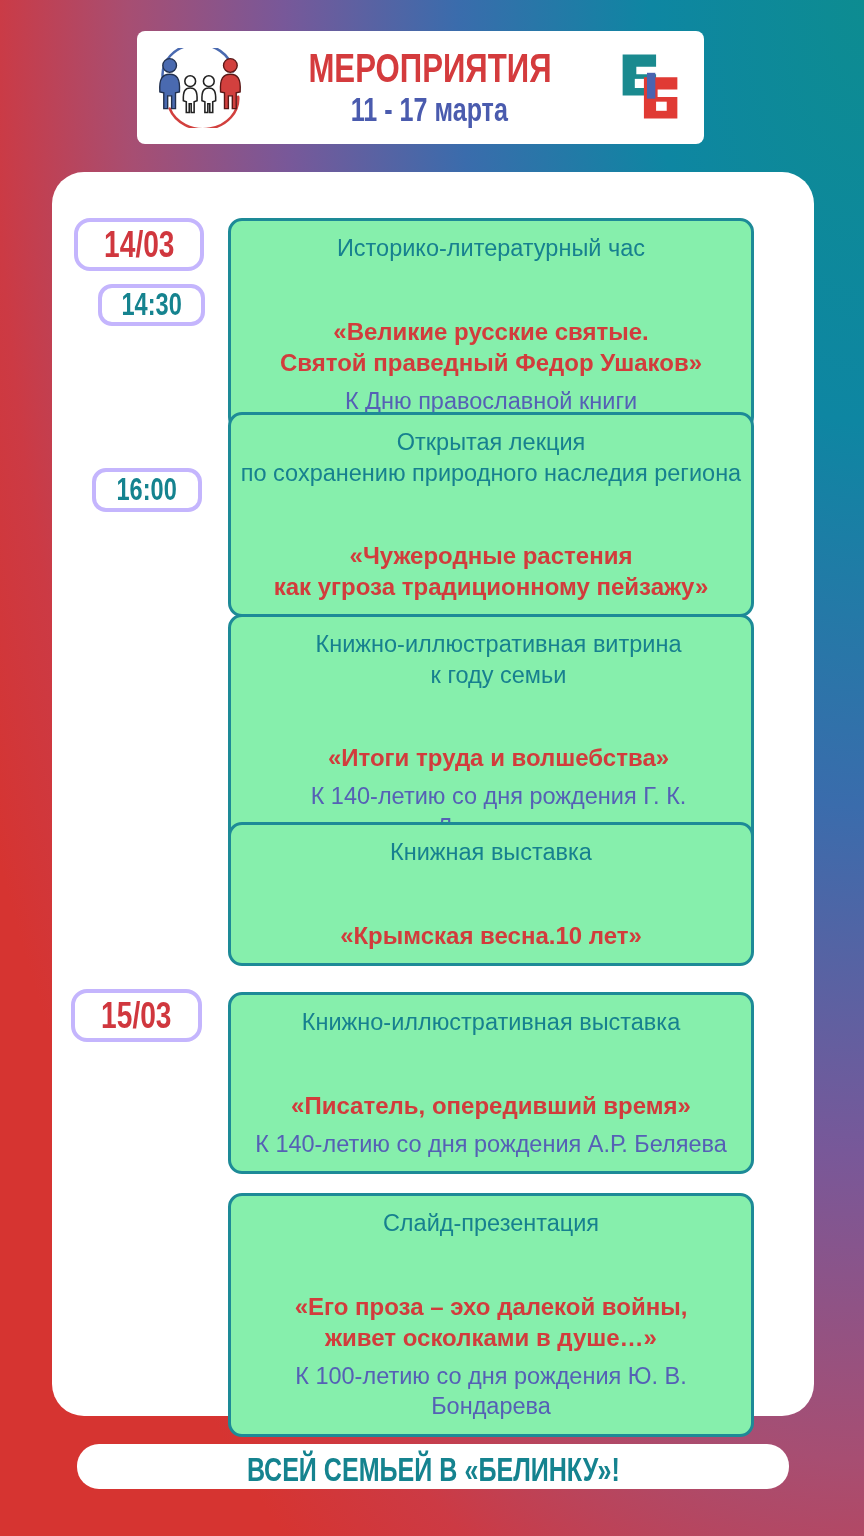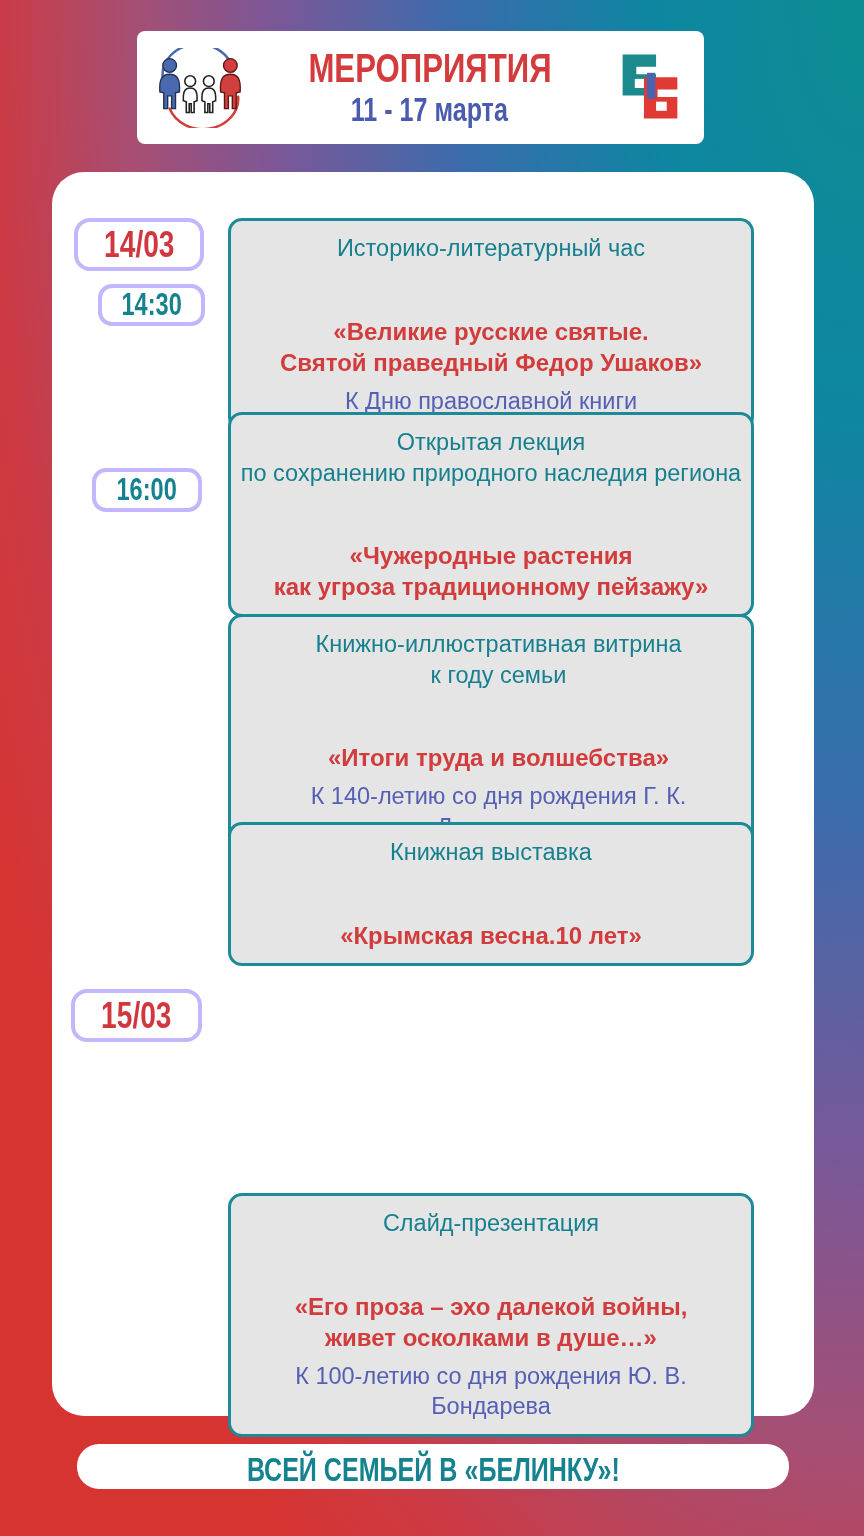--- a/index.html
+++ b/index.html
@@ -39,21 +39,21 @@
   }
   .badge-date { border-radius:16px; color:#d0373e; font-size:37px; }
   .badge-time { border-radius:14px; color:#15838f; font-size:31px; }
   .b1 { left:22px; top:46px;  width:130px; height:53px; }
   .b2 { left:46px; top:112px; width:107px; height:42px; }
   .b3 { left:40px; top:296px; width:110px; height:44px; }
   .b4 { left:19px; top:817px; width:131px; height:53px; }
 
   .card {
     position:absolute; left:176px; width:526px;
-    background:#e5e5e5; border:3px solid #1d8a97; border-radius:14px;
+    background:#86efac; border:3px solid #1d8a97; border-radius:14px;
     display:flex; flex-direction:column; justify-content:center;
     text-align:center; padding:8px 8px;
   }
   .c1 { top:46px;   min-height:149px; }
   .c2 { top:240px;  min-height:153px; }
   .c3 { top:442px;  min-height:156px;padding-left:23px; }
   .c4 { top:650px;  min-height:101px; }
   .c5 { top:820px;  min-height:143px; }
   .c6 { top:1021px; min-height:155px; }
 
@@ -148,20 +148,25 @@
       <p class="title">«Итоги труда и волшебства»</p>
       <p class="note">К 140-летию со дня рождения Г. К. Лукомского</p>
     </section>
 
     <section class="card c4">
       <p class="category">Книжная выставка</p>
       <p class="title">«Крымская весна.10 лет»</p>
 
     </section>
 
+    <section class="card c5">
+      <p class="category">Книжно-иллюстративная выставка</p>
+      <p class="title">«Писатель, опередивший время»</p>
+      <p class="note">К 140-летию со дня рождения А.Р. Беляева</p>
+    </section>
 
     <section class="card c6">
       <p class="category">Слайд-презентация</p>
       <p class="title">«Его проза – эхо далекой войны,
 живет осколками в душе…»</p>
       <p class="note">К 100-летию со дня рождения Ю. В. Бондарева</p>
     </section>
 
   </main>
 

